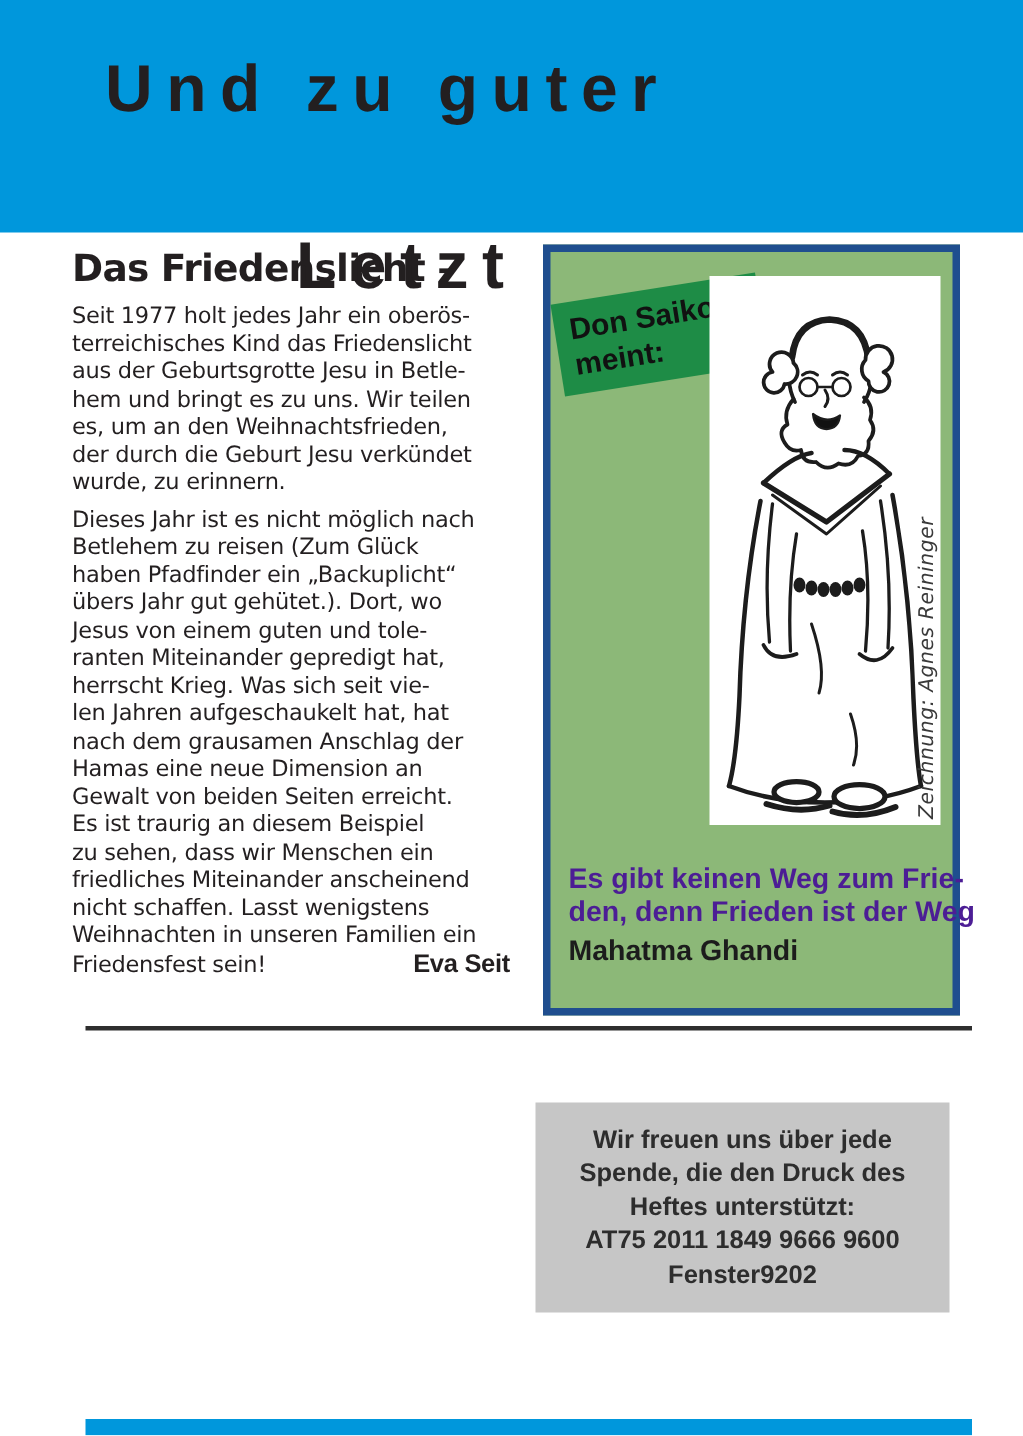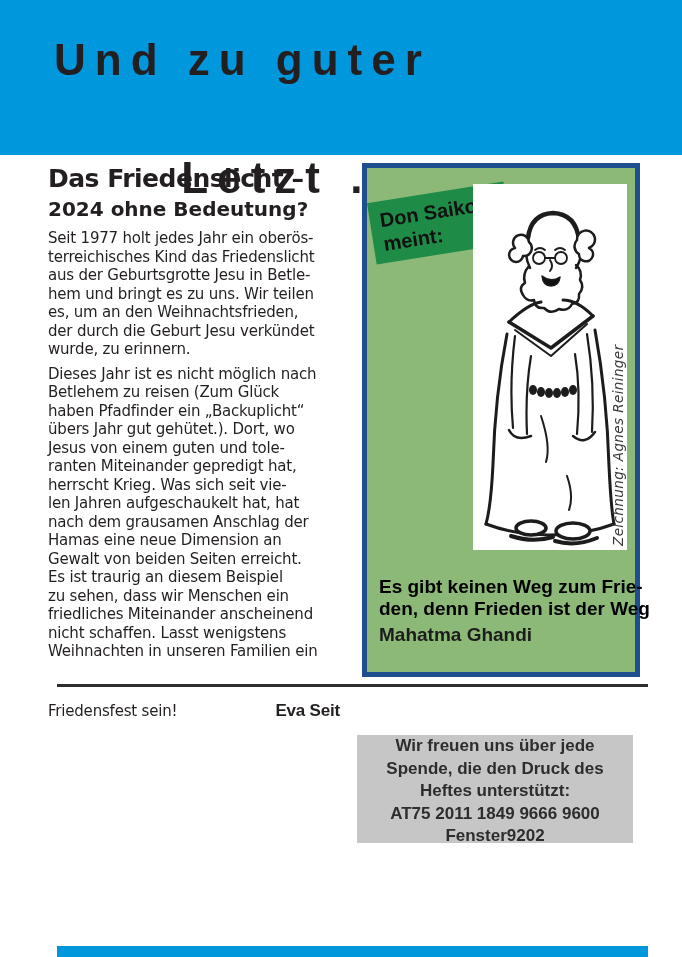--- a/index.html
+++ b/index.html
@@ -3,33 +3,33 @@
 <meta charset="utf-8">
 <style>
   html,body{margin:0;padding:0;background:#ffffff;}
   #page{
     position:relative;width:682px;height:957px;background:#ffffff;overflow:hidden;
     font-family:"DejaVu Sans",sans-serif;color:#231f20;
   }
   
   .header-banner{position:absolute;left:0;top:0;width:682px;height:155px;background:#0097DC;}
   .header-title{
-    position:absolute;left:54px;top:30px;
+    position:absolute;left:70px;top:30px;
     font-family:"Liberation Sans",sans-serif;font-weight:bold;
     font-size:44px;line-height:59px;letter-spacing:9px;color:#231f20;white-space:pre;
   }
   
   .article{position:absolute;left:48px;top:164px;width:300px;}
   .article-title{font-weight:bold;font-size:25px;line-height:30px;letter-spacing:-0.5px;}
   .article-subtitle{font-weight:bold;font-size:20px;line-height:26px;margin-top:2px;}
   .body-block{font-size:15px;line-height:18.5px;letter-spacing:-0.2px;white-space:pre;}
   .p1{margin-top:7px;}
   .p2{margin-top:6px;}
   .closing-row{display:flex;justify-content:space-between;align-items:baseline;width:292px;
-    font-size:15px;line-height:19px;letter-spacing:-0.2px;margin-top:40px;}
+    font-size:15px;line-height:19px;letter-spacing:-0.2px;}
   .signature{font-weight:bold;font-size:17px;font-family:"Liberation Sans",sans-serif;}
   
   .rule{position:absolute;left:57px;top:684px;width:591px;height:3px;background:#2e2e2e;}
   .footer-bar{position:absolute;left:57px;top:946px;width:591px;height:11px;background:#0097DC;}
   
   .quote-card{
     position:absolute;left:362px;top:163px;width:278px;height:514px;box-sizing:border-box;
     background:#8CB878;border:5px solid #1F4E8F;
   }
   .badge{
@@ -39,44 +39,43 @@
   }
   .badge-line{font-family:"Liberation Sans",sans-serif;font-weight:bold;font-size:20px;line-height:24px;color:#111;}
   .drawing-panel{position:absolute;left:106px;top:16px;width:154px;height:366px;background:#ffffff;}
   .drawing-credit{
     position:absolute;right:-1px;top:0;height:100%;
     writing-mode:vertical-rl;transform:rotate(180deg);
     font-style:italic;font-size:13.5px;letter-spacing:0.4px;color:#3a3a3a;
     padding:4px 2px;box-sizing:border-box;
   }
   .quote-block{position:absolute;left:12px;top:408px;width:248px;
-    font-family:"Liberation Sans",sans-serif;font-weight:bold;font-size:19px;line-height:22px;color:#000000;white-space:pre;}
+    font-family:"Liberation Sans",sans-serif;font-weight:bold;font-size:19px;line-height:22px;color:#4c1d95;white-space:pre;}
   .quote-attrib{position:absolute;left:12px;top:456px;width:246px;text-align:left;
     font-family:"Liberation Sans",sans-serif;font-weight:bold;font-size:19px;color:#1c1c1c;}
   
   .donation-box{
-    position:absolute;left:357px;top:735px;width:276px;height:108px;background:#C6C6C6;
-    display:flex;justify-content:center;text-align:center;
+    position:absolute;left:357px;top:735px;width:276px;height:140px;background:#C6C6C6;
+    display:flex;align-items:center;justify-content:center;text-align:center;
   }
   .donation-text{font-family:"Liberation Sans",sans-serif;font-weight:bold;font-size:17px;line-height:22.5px;color:#2d2d2d;white-space:pre;}
 </style>
 </head>
 <body>
 
 <div id="page">
 
   <div class="header-banner">
     <div class="header-title"><span>Und zu guter</span><br>
       <span>Letzt ...</span>
     </div>
   </div>
 
   <div class="article">
     <div class="article-title">Das Friedenslicht –</div>
-    <div class="article-subtitle">2024 ohne Bedeutung?</div>
     <div class="body-block p1">Seit 1977 holt jedes Jahr ein oberös-
 terreichisches Kind das Friedenslicht
 aus der Geburtsgrotte Jesu in Betle-
 hem und bringt es zu uns. Wir teilen
 es, um an den Weihnachtsfrieden,
 der durch die Geburt Jesu verkündet
 wurde, zu erinnern.</div>
     <div class="body-block p2">Dieses Jahr ist es nicht möglich nach
 Betlehem zu reisen (Zum Glück
 haben Pfadfinder ein „Backuplicht“

